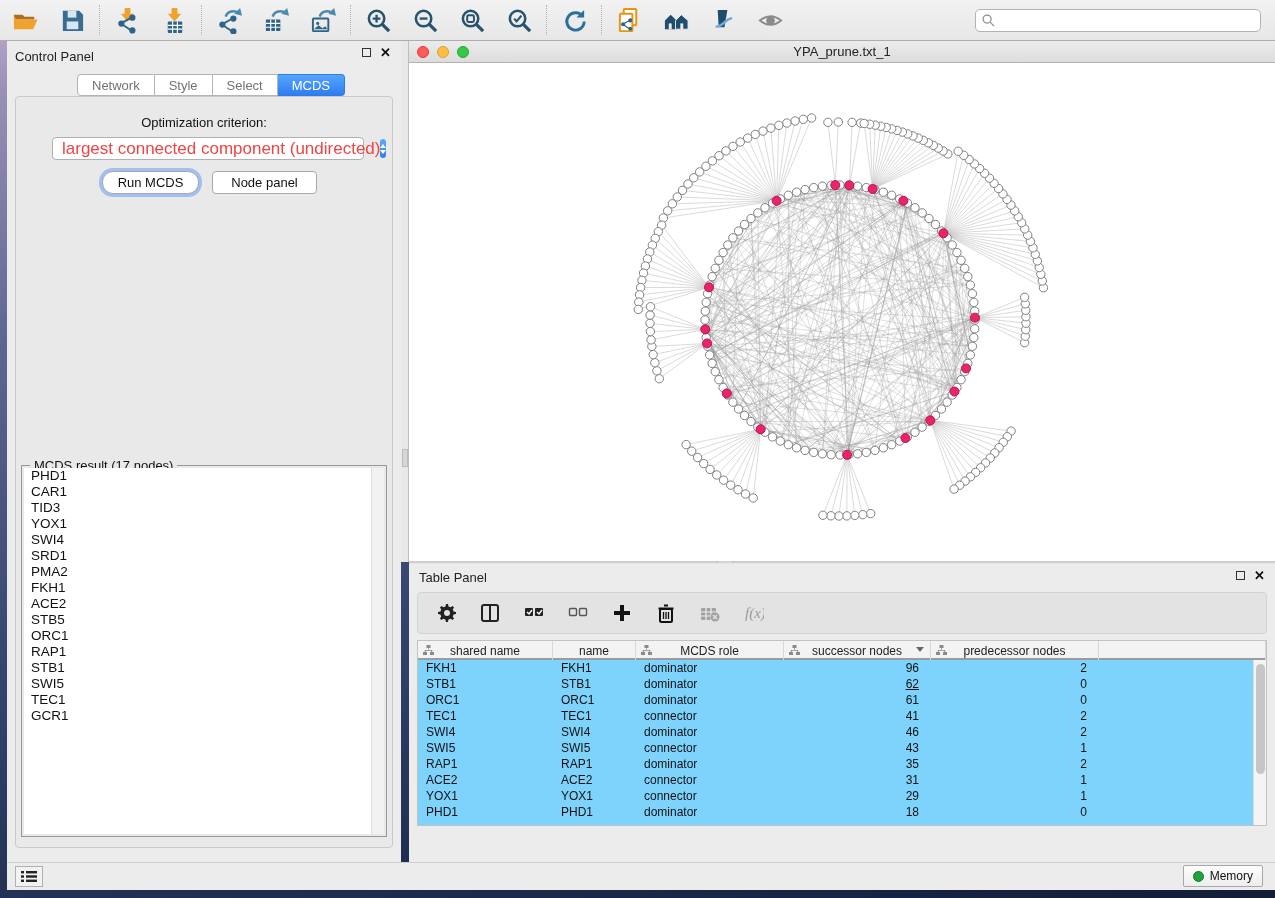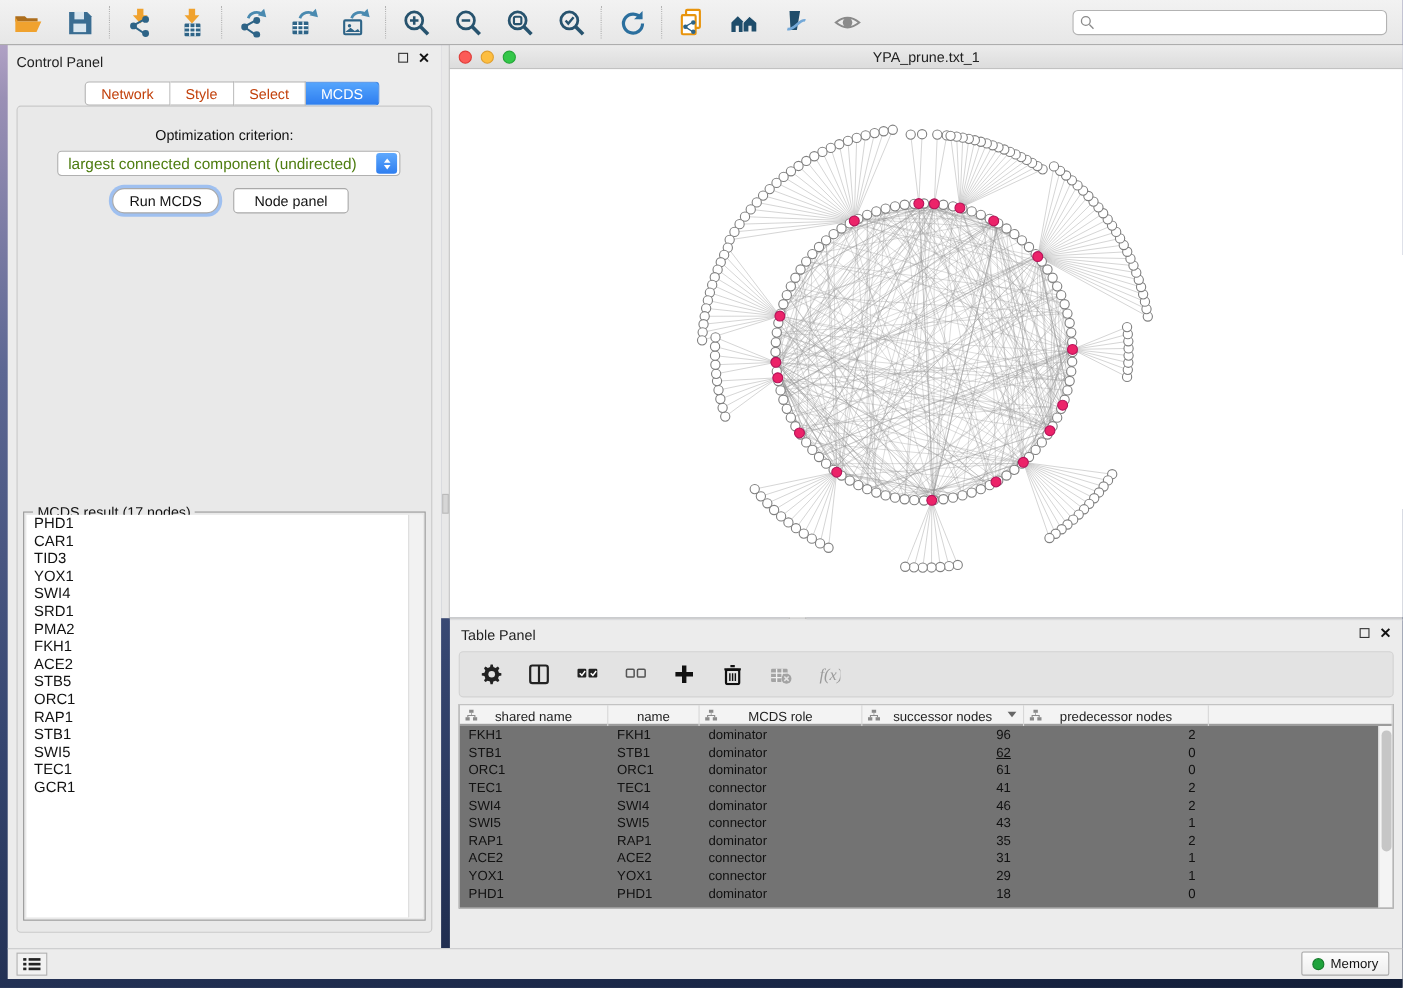--- a/index.html
+++ b/index.html
@@ -26,30 +26,30 @@
   
   #control-panel { left:7px; top:41px; width:394px; height:821px; background:#ececec; }
   .panel-title { font-size:13px; color:#222; }
   #cp-header { left:8px; top:8px; }
   .win-btns { position:absolute; top:7px; right:10px; display:flex; gap:9px; align-items:center; }
   .float-btn { width:9px; height:9px; border:1.4px solid #333; }
   .close-btn { font-size:13px; font-weight:bold; color:#111; line-height:9px; }
   #cp-tabs { top:33px; left:70px; display:flex; height:22px; z-index:3; }
   .seg { height:22px; display:flex; align-items:center; justify-content:center;
     background:#fff; border:1px solid #b4b4b4; border-left:none;
-    font-size:13px; color:#c2410c; padding:0 14px; }
+    font-size:13px; color:#737373; padding:0 14px; }
   .seg:first-child { border-left:1px solid #b4b4b4; border-radius:4px 0 0 4px; }
   .seg:last-child { border-radius:0 4px 4px 0; }
   .seg.active { background:linear-gradient(#55a5fd,#2e7ef0); color:#fff; border-color:#2e7ce4; }
   #cp-body { left:8px; right:8px; top:55px; bottom:14px;
     background:#e9e9e9; border:1px solid #c9c9c9; border-radius:4px; }
   #opt-label { top:18px; left:0; right:0; text-align:center; font-size:13px; color:#111; }
   #criterion { top:40px; left:36px; width:312px; height:23px; background:#fff;
     border:1px solid #b0b0b0; border-radius:4px; display:flex; align-items:center; }
-  #criterion .val { flex:1; font-size:14px; color:#4d7c0f; padding-left:9px; white-space:nowrap; }
+  #criterion .val { flex:1; font-size:17px; color:#ef4444; padding-left:9px; white-space:nowrap; }
   #criterion .spin { width:19px; height:19px; margin-right:2px; border-radius:3px;
     background:linear-gradient(#5fa9fd,#2e7ef0); display:flex; flex-direction:column;
     align-items:center; justify-content:center; gap:2px; }
   .tri-up { width:0; height:0; border-left:3.5px solid transparent; border-right:3.5px solid transparent; border-bottom:4px solid #fff; }
   .tri-dn { width:0; height:0; border-left:3.5px solid transparent; border-right:3.5px solid transparent; border-top:4px solid #fff; }
   .cp-btn { position:absolute; top:74px; height:23px; background:#fff;
     border:1px solid #a9a9a9; border-radius:4px; font-size:13px; color:#111;
     display:flex; align-items:center; justify-content:center; }
   #run-btn { left:86px; width:97px; box-shadow:0 0 0 3px rgba(110,165,245,.6);border-radius:11px; }
   #closepanel-btn { left:196px; width:105px; }
@@ -76,21 +76,21 @@
   #net-title { position:absolute; left:0; right:0; text-align:center; font-size:13px; color:#222; }
   #net-canvas { left:0; top:22px; width:866px; height:498px; background:#fff; }
 
   
   #table-panel { left:409px; top:563px; width:866px; height:299px; background:#ececec; border-top:1px solid #e5e5e5; }
   #tp-header { left:10px; top:6px; }
   #tp-toolbar { left:8px; right:8px; top:28px; height:42px; background:#e3e3e3;
     border:1px solid #d2d2d2; border-radius:4px; display:flex; align-items:center; padding-left:16px; gap:20px; }
   .tp-icon { width:24px; height:24px; display:flex; align-items:center; justify-content:center; }
   .tp-icon svg { width:20px; height:20px; }
-  #tablebox { left:8px; right:8px; top:76px; height:186px; background:#737373; border:1px solid #c2c2c2; }
+  #tablebox { left:8px; right:8px; top:76px; height:186px; background:#7dd3fc; border:1px solid #c2c2c2; }
   #thead { display:flex; height:19px; background:#f3f3f3; border-bottom:2px solid #9c9c9c; }
   .th { position:relative; display:flex; align-items:center; justify-content:center;
     font-size:12px; color:#222; border-right:1px solid #d8d8d8; height:19px; }
   .th .sitemap { position:absolute; left:5px; top:4px; }
   .th .sort { position:absolute; right:6px; top:6px; width:0; height:0;
     border-left:4px solid transparent; border-right:4px solid transparent; border-top:5px solid #666; }
   .trow { display:flex; height:16px; font-size:12px; color:#111; }
   .td { padding-top:1px; white-space:nowrap; overflow:hidden; }
   #tbody-scroll { position:absolute; right:0; top:19px; bottom:0; width:13px;
     background:#f4f4f4; border-left:1px solid #ddd; }

